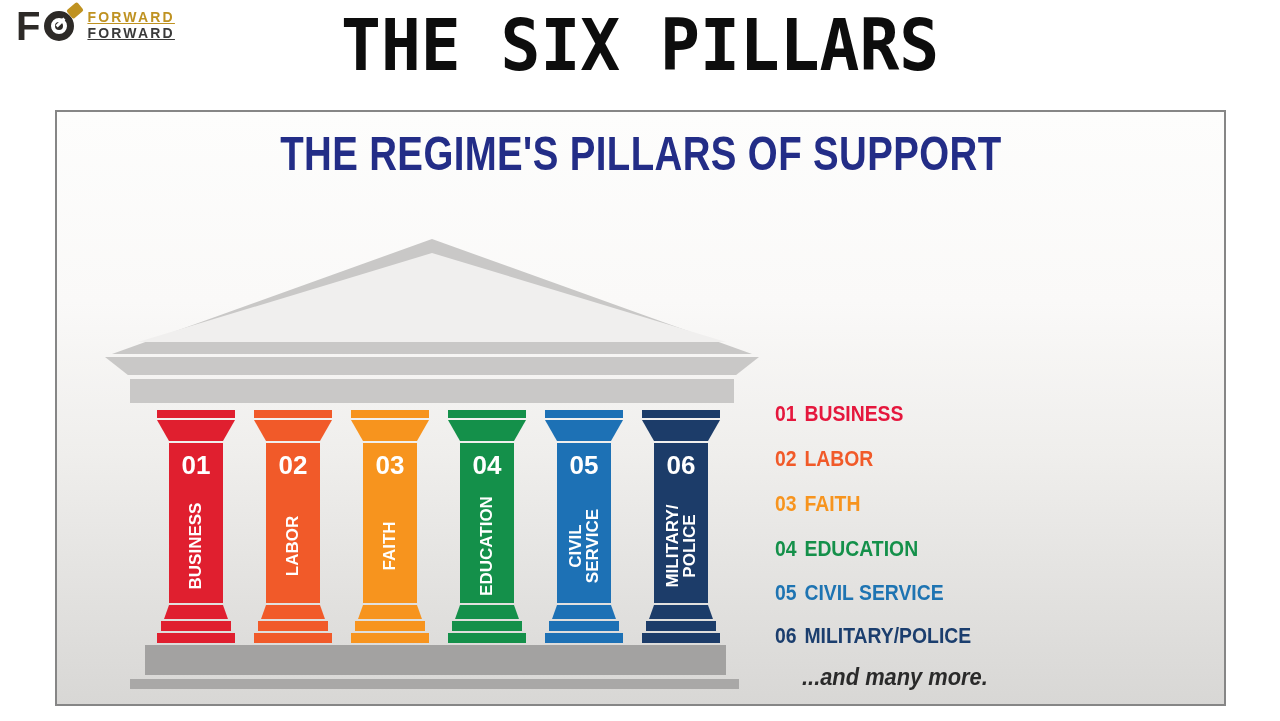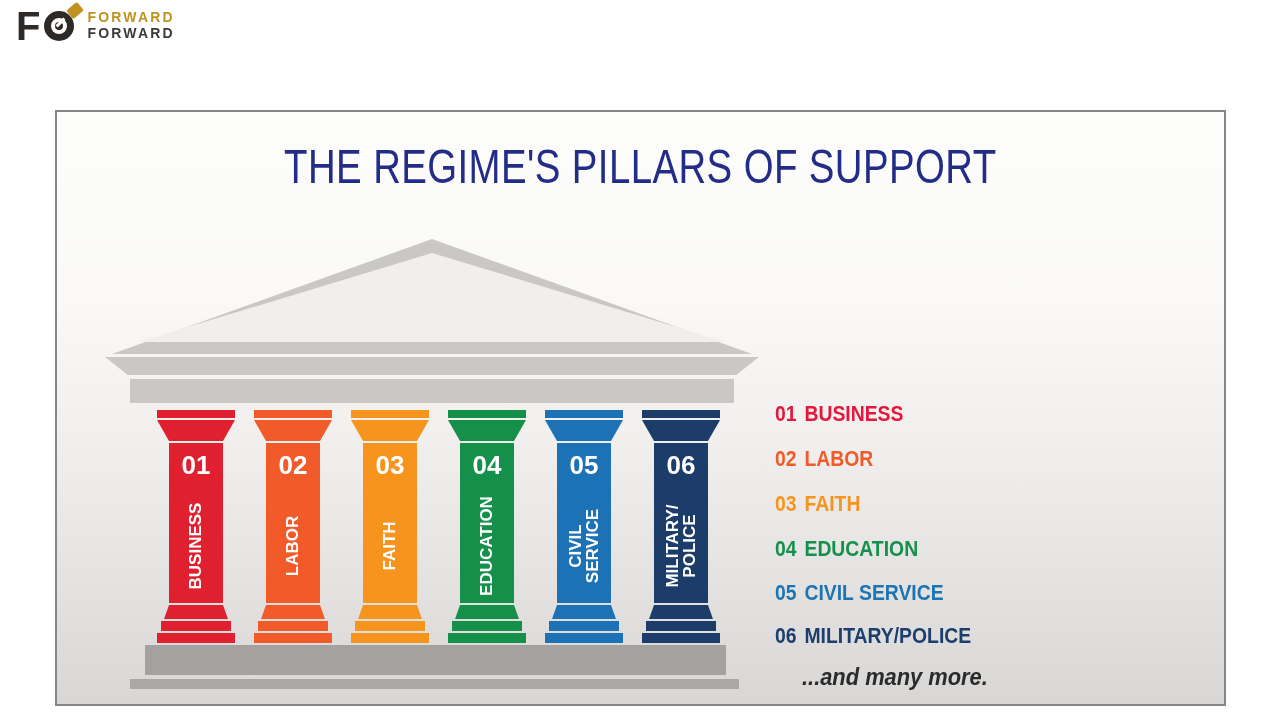--- a/index.html
+++ b/index.html
@@ -9,30 +9,30 @@
   
   .logo{position:absolute;left:16px;top:8px;display:flex;align-items:center;gap:9px;}
   .logo-f{font-size:40px;font-weight:900;color:#2d2a27;line-height:36px;letter-spacing:-2px;}
   .logo-o{position:relative;width:34px;height:34px;margin-left:-3px;}
   .logo-ring{position:absolute;left:0;top:2px;width:30px;height:30px;border:7px solid #2d2a27;border-radius:50%;box-sizing:border-box;}
   .logo-dot{position:absolute;left:11px;top:13px;width:8px;height:8px;background:#2d2a27;border-radius:50%;}
   .logo-beam{position:absolute;left:15px;top:8px;width:3px;height:11px;background:#ffffff;transform:rotate(45deg);}
   .logo-tab{position:absolute;right:-4px;top:-4px;width:14px;height:11px;border-radius:2px;transform:rotate(-40deg);}
   .logo-text{display:flex;flex-direction:column;justify-content:center;line-height:1.12;}
   .logo-line{font-size:14px;font-weight:800;letter-spacing:2.2px;}
-  .lt1,.lt2{color:var(--c);}
+  .lt1,.lt2{color:var(--c);text-decoration:underline;}
   .main-title{position:absolute;left:0;right:0;top:8px;margin:0;text-align:center;color:#0d0d0d;
     font-family:"DejaVu Sans Mono",monospace;font-weight:700;font-size:72px;line-height:1.05;}
   .main-title .stretch{display:inline-block;transform:scaleX(0.92);}
 
   
   .panel{position:absolute;left:55px;top:110px;width:1171px;height:596px;box-sizing:border-box;
     border:2px solid #868686;
     background:linear-gradient(180deg,#fdfdfc 0%,#faf9f8 32%,#efeeec 58%,#e3e2e0 80%,#d8d7d5 100%);}
-  .panel-title{position:absolute;left:0;right:0;top:18px;margin:13px;text-align:center;font-weight:400;font-size:48px;line-height:1;color:var(--c);}
+  .panel-title{position:absolute;left:0;right:0;top:18px;margin:0;text-align:center;font-weight:700;font-size:48px;line-height:1;color:var(--c);}
   .panel-title .stretch{display:inline-block;transform:scaleX(0.8);letter-spacing:0.5px;}
 
   
   .ped-outer{position:absolute;left:55px;top:127px;width:640px;height:115px;background:var(--c);
     clip-path:polygon(50% 0,0 100%,100% 100%);}
   .ped-inner{position:absolute;left:81px;top:141px;width:588px;height:89px;background:var(--c);
     clip-path:polygon(50% 0,0 100%,100% 100%);}
   .cornice{position:absolute;left:48px;top:245px;width:654px;height:18px;background:var(--c);
     clip-path:polygon(0 0,100% 0,96.5% 100%,3.5% 100%);}
   .entablature{position:absolute;left:73px;top:267px;width:604px;height:24px;background:var(--c);}
@@ -73,20 +73,21 @@
       <span class="logo-dot"></span>
       <span class="logo-beam"></span>
       <span class="logo-tab" style="background: var(--c); --c: #bf9221;"></span>
     </span>
     <span class="logo-text">
       <span class="logo-line lt1" style="--c: #bf9221;">FORWARD</span>
       <span class="logo-line lt2" style="--c: #3a3a3a;">FORWARD</span>
     </span>
   </div>
 
+  <h1 class="main-title"><span class="stretch">THE SIX PILLARS</span></h1>
 
   <div class="panel">
 
     <h2 class="panel-title" style="--c: #232d87;"><span class="stretch">THE REGIME'S PILLARS OF SUPPORT</span></h2>
 
     <div class="ped-outer" style="--c: #c9c8c7;"></div>
     <div class="ped-inner" style="--c: #f0efee;"></div>
     <div class="cornice" style="--c: #c9c8c7;"></div>
     <div class="entablature" style="--c: #c9c8c7;"></div>
     <div class="platform" style="--c: #a3a2a1;"></div>

